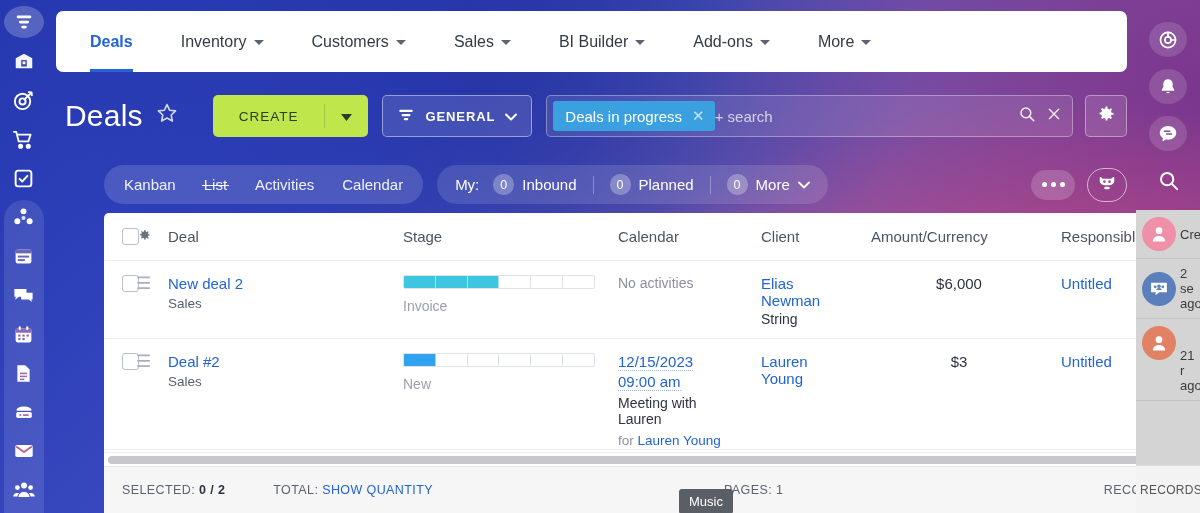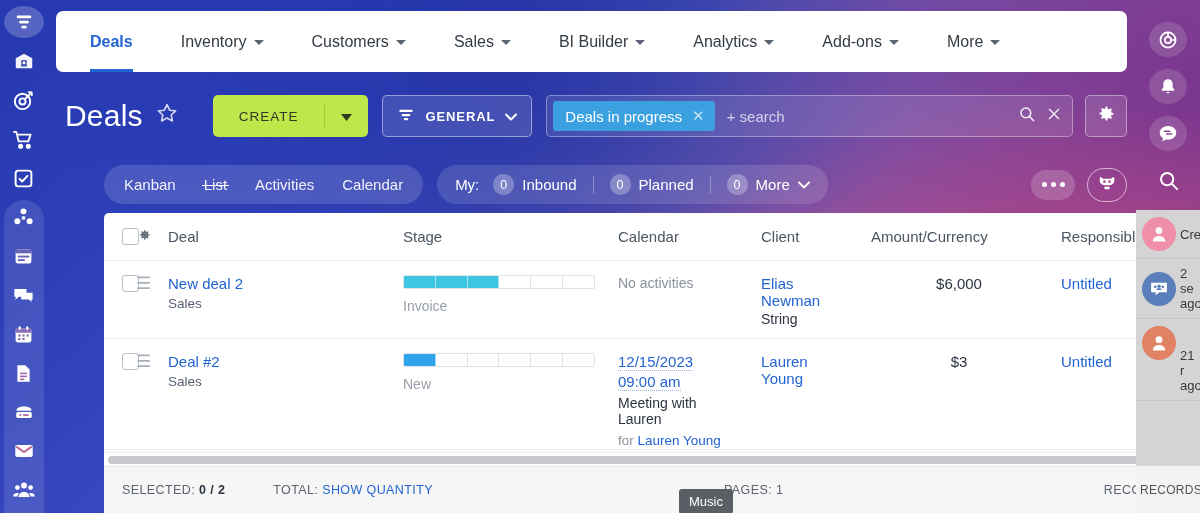--- a/index.html
+++ b/index.html
@@ -120,21 +120,21 @@
   #searchbar {
     margin-left: 14px; height: 42px; flex: 1; border-radius: 5px;
     border: 1px solid rgba(255,255,255,0.35); background: rgba(255,255,255,0.10);
     display: flex; align-items: center; padding: 0 10px 0 6px;
   }
   #searchchip {
     background: #3aa0e0; color: #fff; border-radius: 3px; height: 30px;
     display: flex; align-items: center; gap: 10px; padding: 0 10px 0 12px; font-size: 15px;
   }
   #searchchip .x { color: rgba(255,255,255,0.7); font-size: 15px; }
-  #searchph { color: rgba(255,255,255,0.72); font-size: 15px; margin-left: 12px; flex:1; }
+  #searchph { color: rgba(255,255,255,0.72); font-size: 15px; flex:1; }
   #searchbar .ico { color: rgba(255,255,255,0.85); margin-left: 10px; }
   #gearbtn {
     margin-left: 12px; width: 42px; height: 42px; border-radius: 5px;
     border: 1px solid rgba(255,255,255,0.4); background: rgba(255,255,255,0.12);
     display:flex; align-items:center; justify-content:center; color:#fff;
   }
 
   
   #subrow { position: absolute; left: 57px; top: 165px; width: 1023px; height: 39px; display:flex; align-items:center; }
   #viewtabs {
@@ -347,24 +347,20 @@
     <div class="nav-item">
       <span>Customers</span>
       <span class="chev"></span>
     </div>
     <div class="nav-item">
       <span>Sales</span>
       <span class="chev"></span>
     </div>
     <div class="nav-item">
       <span>BI Builder</span>
-      <span class="chev"></span>
-    </div>
-    <div class="nav-item">
-      <span>Analytics</span>
       <span class="chev"></span>
     </div>
     <div class="nav-item">
       <span>Add-ons</span>
       <span class="chev"></span>
     </div>
     <div class="nav-item">
       <span>More</span>
       <span class="chev"></span>
     </div>

